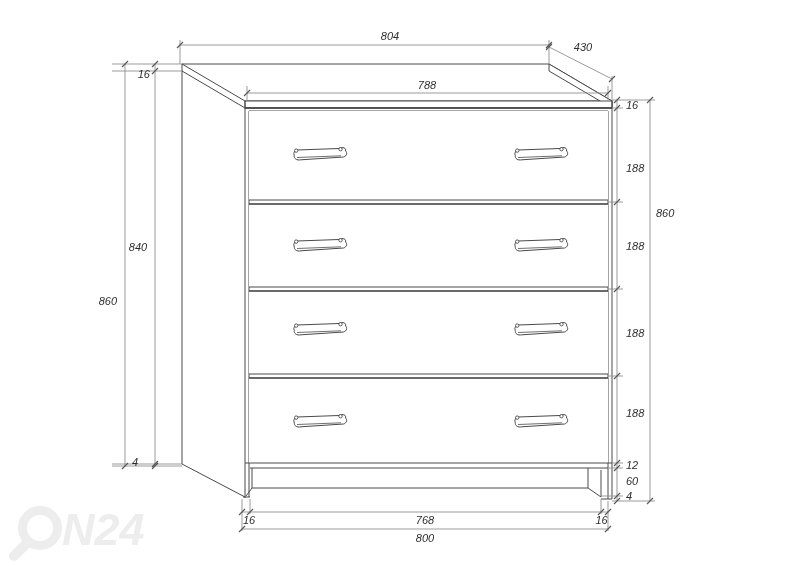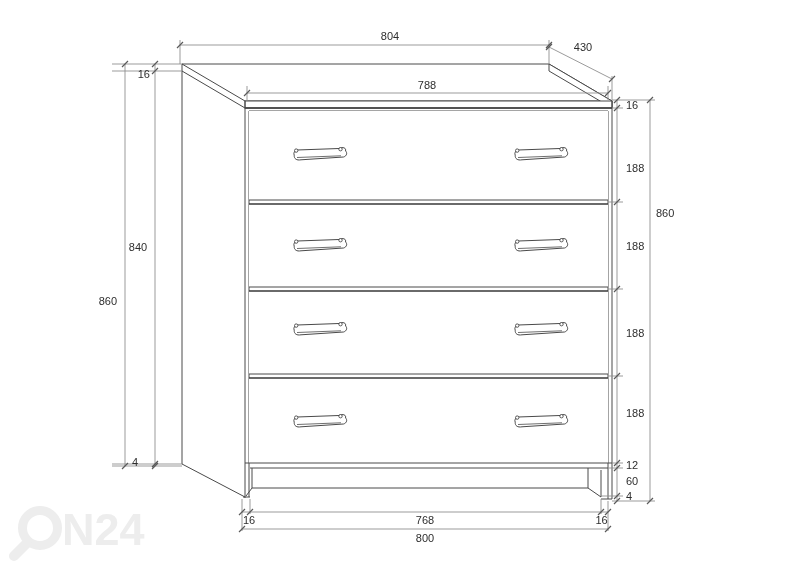--- a/index.html
+++ b/index.html
@@ -1,16 +1,16 @@
 <!DOCTYPE html>
 <html><head>
 <meta charset="utf-8">
 <style>
   html,body{margin:0;padding:0;background:#ffffff;}
-  .stage{position:relative;width:792px;height:566px;background:#ffffff;overflow:hidden;}
+  .stage{position:relative;width:792px;height:566px;background:#ffffff;overflow:hidden;font-style:italic;}
   svg{display:block;}
   text{font-family:"Liberation Sans", sans-serif;font-size:11px;fill:#2e2e2e;}
   .wm-text{font-family:"Liberation Sans", sans-serif;font-weight:bold;font-size:45px;fill:#ededed;letter-spacing:0px;}
 </style>
 </head>
 <body>
 
 <div class="stage">
 <svg width="792" height="566" viewBox="0 0 792 566" xmlns="http://www.w3.org/2000/svg">
 

